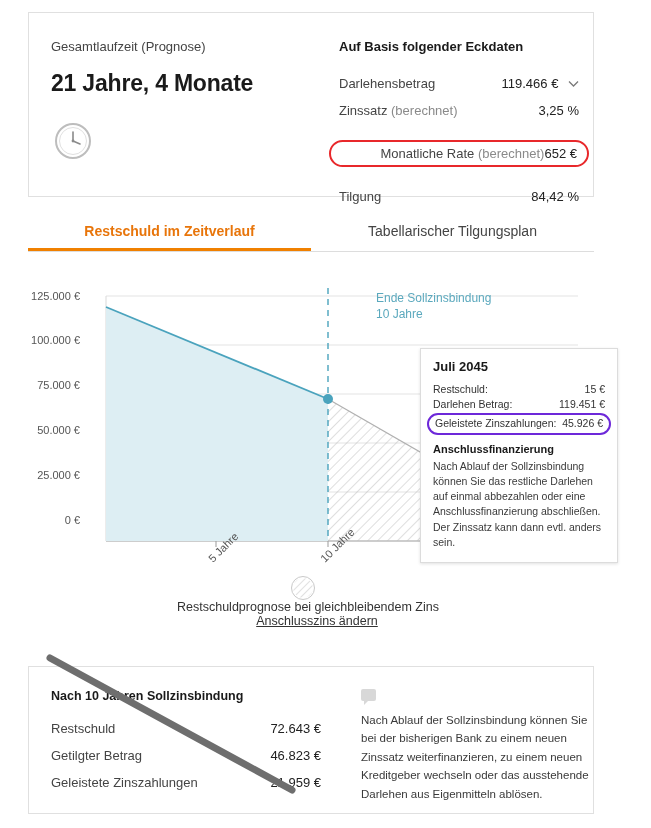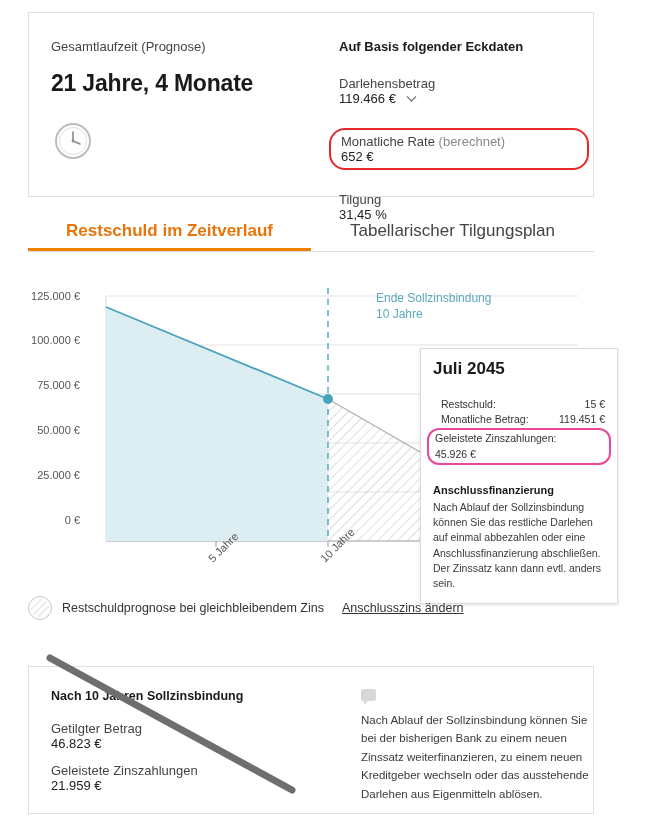--- a/index.html
+++ b/index.html
@@ -64,21 +64,20 @@
     color: #1a1a1a;
     margin-bottom: 16px;
   }
   .kv {
     display: flex;
     justify-content: space-between;
     align-items: baseline;
     font-size: 13px;
     padding: 6px 0;
     color: #444444;
-    flex-direction: column;
   }
   .kv .k { color: #444444; }
   .kv .v { color: #222222; text-align: right; white-space: nowrap; }
   .kv .muted { color: #8a8a8a; }
   .kv-highlight {
     position: relative;
     border: 2px solid #e8282b;
     border-radius: 16px;
     padding: 4px 10px;
     margin: 16px -10px;
@@ -96,21 +95,21 @@
     left: 28px;
     top: 213px;
     width: 566px;
     height: 38px;
     border-bottom: 1px solid #dddddd;
     display: flex;
   }
   .tab {
     width: 283px;
     text-align: center;
-    font-size: 17px;
+    font-size: 14px;
     line-height: 36px;
     color: #444444;
     box-sizing: border-box;
     cursor: pointer;
   }
   .tab.active {
     color: #e8750a;
     font-weight: bold;
     border-bottom: 3px solid #f08000;
   }
@@ -156,60 +155,59 @@
     background: #ffffff;
     border: 1px solid #dcdcdc;
     box-shadow: 0 1px 3px rgba(0,0,0,0.12);
     padding: 10px 12px 12px 12px;
     box-sizing: border-box;
     font-size: 10.5px;
     color: #333333;
   }
   .tooltip .tt-title {
     font-weight: bold;
-    font-size: 17px;
-    margin-bottom: 18px;
+    font-size: 13px;
+    margin-bottom: 8px;
     color: #1a1a1a;
   }
   .tt-row {
     display: flex;
     justify-content: space-between;
     line-height: 1.45;
-    margin-left: 8px;
   }
   .tt-row .tt-v { white-space: nowrap; }
   .tt-highlight {
-    border: 2px solid #ec4899;
+    border: 2px solid #6d28d9;
     border-radius: 12px;
     padding: 1px 6px;
-    margin: 1px -6px 19px -6px;
-    flex-direction: column;
+    margin: 1px -6px 8px -6px;
   }
   .tt-sub {
     font-weight: bold;
     margin-top: 0;
     margin-bottom: 4px;
     color: #1a1a1a;
     font-size: 11px;
   }
   .tt-body {
     line-height: 1.45;
     color: #3a3a3a;
   }
 
   
   .legend-row {
     position: absolute;
     left: 28px;
-    top: 596px;
+    top: 576px;
     width: 560px;
     display: flex;
     align-items: center;
     font-size: 12.5px;
     color: #333333;
+    flex-direction: column;
   }
   .legend-swatch {
     width: 22px;
     height: 22px;
     border-radius: 50%;
     border: 1px solid #c9c9c9;
     margin-right: 10px;
     position: relative;
     overflow: hidden;
     background: #ffffff;
@@ -307,32 +305,39 @@
         <span class="v">
           <span>119.466 €</span>
           <span class="chev">
             <svg width="11" height="8" viewBox="0 0 11 8">
                 <polyline points="1,1.5 5.5,6 10,1.5" fill="none" stroke="#7a7a7a" stroke-width="1.3"></polyline>
               </svg>
           </span>
         </span>
       </div>
 
+      <div class="kv">
+        <span class="k">
+          <span>Zinssatz</span>
+          <span class="muted">(berechnet)</span>
+        </span>
+        <span class="v">3,25 %</span>
+      </div>
 
       <div class="kv kv-highlight">
         <span class="k">
           <span>Monatliche Rate</span>
           <span class="muted">(berechnet)</span>
         </span>
         <span class="v">652 €</span>
       </div>
 
       <div class="kv">
         <span class="k">Tilgung</span>
-        <span class="v">31,45 %</span>
+        <span class="v">84,42 %</span>
       </div>
     </div>
   </div>
 
   <div class="tabs">
     <div class="tab active">Restschuld im Zeitverlauf</div>
     <div class="tab">Tabellarischer Tilgungsplan</div>
   </div>
 
   <div class="chart-area">
@@ -393,21 +398,21 @@
     </div>
 
     <div class="tooltip">
       <div class="tt-title">Juli 2045</div>
 
       <div class="tt-row">
         <span class="tt-k">Restschuld:</span>
         <span class="tt-v">15 €</span>
       </div>
       <div class="tt-row">
-        <span class="tt-k">Monatliche Betrag:</span>
+        <span class="tt-k">Darlehen Betrag:</span>
         <span class="tt-v">119.451 €</span>
       </div>
       <div class="tt-row tt-highlight">
         <span class="tt-k">Geleistete Zinszahlungen:</span>
         <span class="tt-v">45.926 €</span>
       </div>
 
       <div class="tt-sub">Anschlussfinanzierung</div>
       <div class="tt-body">Nach Ablauf der Sollzinsbindung können Sie das restliche Darlehen auf einmal abbezahlen oder eine Anschlussfinanzierung abschließen. Der Zinssatz kann dann evtl. anders sein.</div>
     </div>
@@ -426,20 +431,24 @@
     </span>
     <span>Restschuldprognose bei gleichbleibendem Zins</span>
     <span class="legend-link">Anschlusszins ändern</span>
   </div>
 
   <div class="bottom-card">
     <div class="bottom-left">
       <div class="heading">Nach 10 Jahren Sollzinsbindung</div>
 
       <div class="kv">
+        <span class="k">Restschuld</span>
+        <span class="v">72.643 €</span>
+      </div>
+      <div class="kv">
         <span class="k">Getilgter Betrag</span>
         <span class="v">46.823 €</span>
       </div>
       <div class="kv">
         <span class="k">Geleistete Zinszahlungen</span>
         <span class="v">21.959 €</span>
       </div>
     </div>
 
     <div class="bottom-right">

